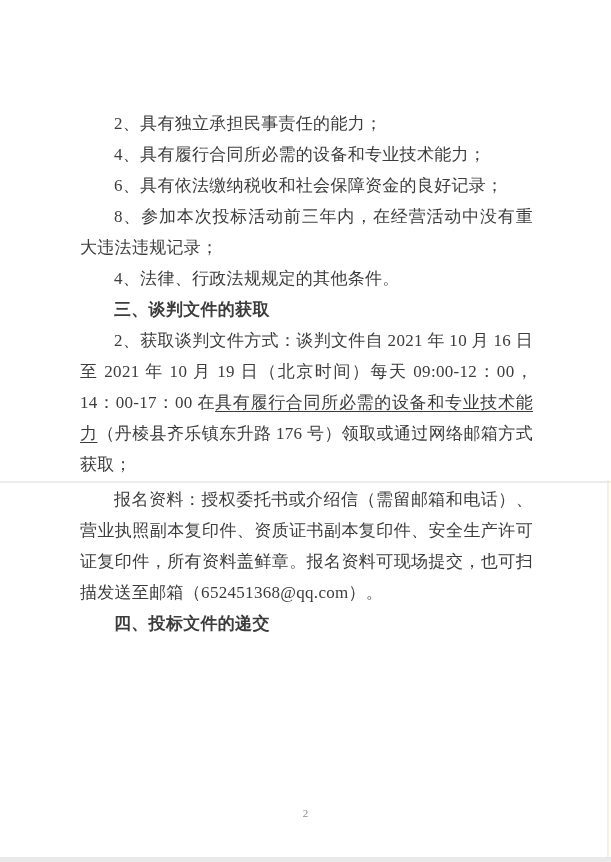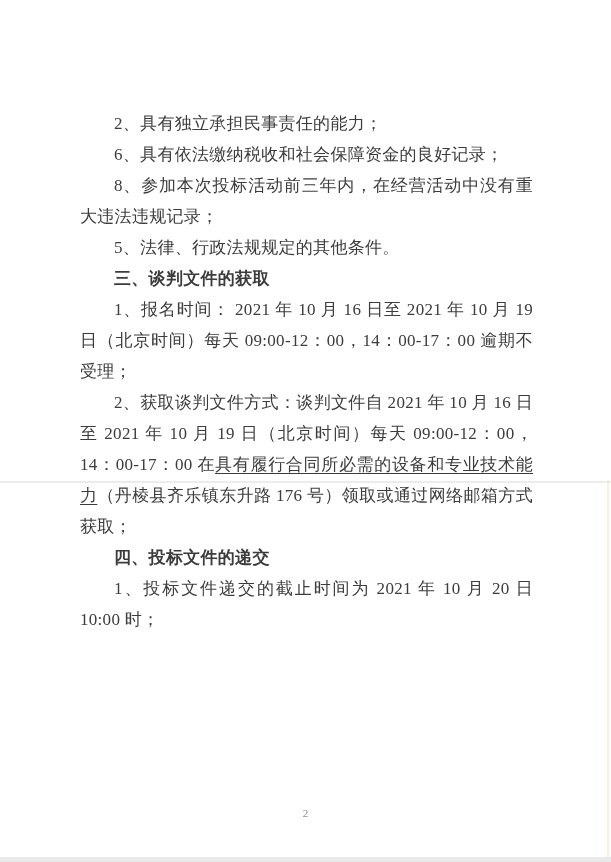--- a/index.html
+++ b/index.html
@@ -77,24 +77,24 @@
 </head>
 <body>
 
 <div class="page">
   <div class="scan-hline"></div>
   <div class="right-edge"></div>
   <div class="bottom-edge"></div>
 
   <div class="content">
       <p class="para"><span>2、具有独立承担民事责任的能力；</span></p>
+      <p class="para"><span>4、具有履行合同所必需的设备和专业技术能力；</span></p>
       <p class="para"><span>6、具有依法缴纳税收和社会保障资金的良好记录；</span></p>
       <p class="para"><span>8、参加本次投标活动前三年内，在经营活动中没有重大违法违规记录；</span></p>
-      <p class="para"><span>5、法律、行政法规规定的其他条件。</span></p>
+      <p class="para"><span>4、法律、行政法规规定的其他条件。</span></p>
       <p class="para heading"><span>三、谈判文件的获取</span></p>
-      <p class="para"><span>1、报名时间： 2021 年 10 月 16 日至 2021 年 10 月 19 日（北京时间）每天 09:00-12：00，14：00-17：00 逾期不受理；</span></p>
       <p class="para"><span>2、获取谈判文件方式：谈判文件自 2021 年 10 月 16 日至 2021 年 10 月 19 日（北京时间）每天 09:00-12：00，14：00-17：00 在</span><span class="underline">具有履行合同所必需的设备和专业技术能力</span><span>（丹棱县齐乐镇东升路 176 号）领取或通过网络邮箱方式获取；</span></p>
+      <p class="para space-before"><span>报名资料：授权委托书或介绍信（需留邮箱和电话）、营业执照副本复印件、资质证书副本复印件、安全生产许可证复印件，所有资料盖鲜章。报名资料可现场提交，也可扫描发送至邮箱（652451368@qq.com）。</span></p>
       <p class="para heading"><span>四、投标文件的递交</span></p>
-      <p class="para"><span>1、投标文件递交的截止时间为 2021 年 10 月 20 日 10:00 时；</span></p>
     </div>
 
   <div class="page-number">2</div>
 </div>
 
 </body></html>

